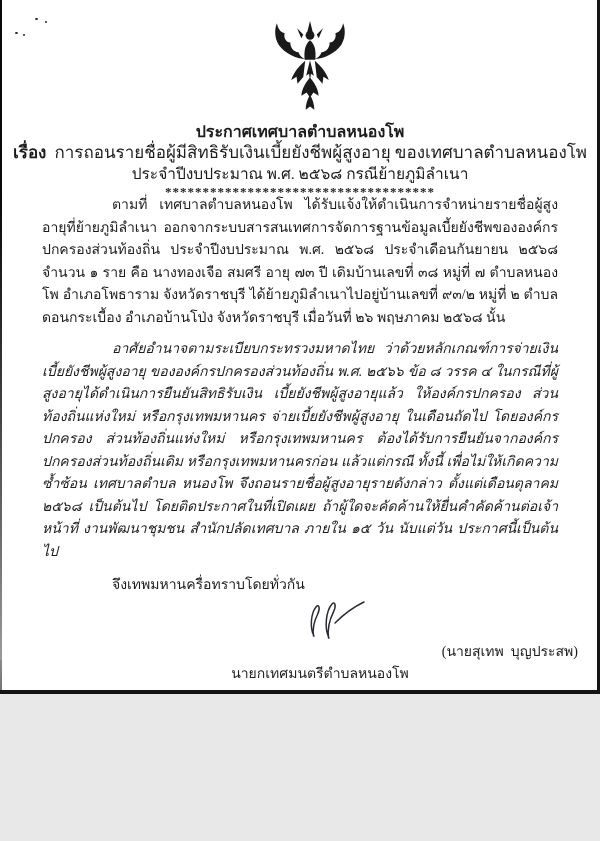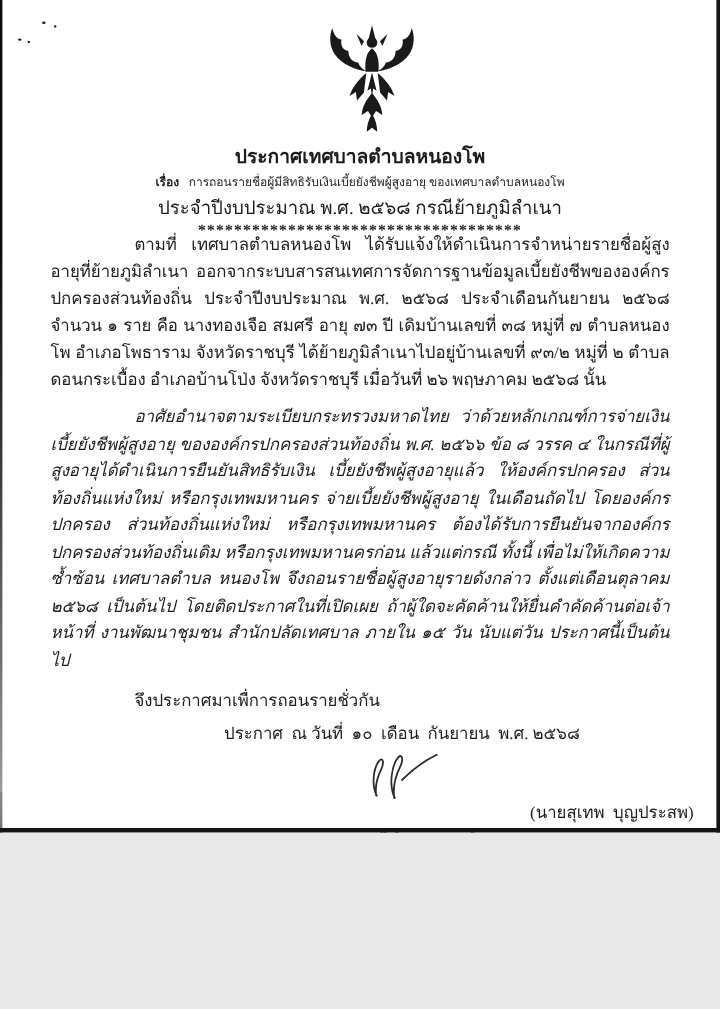--- a/index.html
+++ b/index.html
@@ -19,21 +19,21 @@
   .edge-left2{left:0;top:660px;width:2px;height:181px;
     background:linear-gradient(rgba(40,40,40,.55), #111);}
   .edge-right{right:0;top:0;width:3px;height:841px;}
   .edge-bottom{left:0;bottom:0;width:600px;height:4px;}
   .speck{position:absolute;background:#222;border-radius:50%;}
 
   .emblem{position:absolute;left:262px;top:20px;width:96px;height:96px;}
 
   .head-block{position:absolute;left:0;top:121px;width:600px;text-align:center;}
   .doc-title{font-size:16px;font-weight:bold;line-height:21px;}
-  .doc-subject{font-size:10px;line-height:21px;}
+  .doc-subject{font-size:17px;line-height:21px;}
   .doc-subject .subj-label{font-weight:bold;margin-right:8px;}
   .doc-subject2{font-size:15.5px;line-height:21px;}
   .divider{font-size:13px;font-weight:bold;letter-spacing:1px;line-height:14px;margin-top:1px;}
 
   .content{position:absolute;left:42px;top:194px;width:516px;font-size:14px;line-height:22.5px;}
   .para{margin:0;text-indent:70px;text-align:justify;}
   .para + .para{margin-top:9px;font-style:italic;}
   .closing-line{margin:11px 0 0 0;padding-left:70px;}
   .date-line{margin-top:5px;text-align:center;position:relative;left:35px;white-space:pre;}
 
@@ -80,22 +80,21 @@
     <div class="doc-subject">
       <span class="subj-label">เรื่อง</span><span>การถอนรายชื่อผู้มีสิทธิรับเงินเบี้ยยังชีพผู้สูงอายุ ของเทศบาลตำบลหนองโพ</span>
     </div>
     <div class="doc-subject2">ประจำปีงบประมาณ พ.ศ. ๒๕๖๘ กรณีย้ายภูมิลำเนา</div>
     <div class="divider">************************************</div>
   </div>
 
   <div class="content">
     <p class="para">ตามที่ เทศบาลตำบลหนองโพ ได้รับแจ้งให้ดำเนินการจำหน่ายรายชื่อผู้สูงอายุที่ย้ายภูมิลำเนา ออกจากระบบสารสนเทศการจัดการฐานข้อมูลเบี้ยยังชีพขององค์กรปกครองส่วนท้องถิ่น ประจำปีงบประมาณ พ.ศ. ๒๕๖๘ ประจำเดือนกันยายน ๒๕๖๘ จำนวน ๑ ราย คือ นางทองเจือ สมศรี อายุ ๗๓ ปี เดิมบ้านเลขที่ ๓๘ หมู่ที่ ๗ ตำบลหนองโพ อำเภอโพธาราม จังหวัดราชบุรี ได้ย้ายภูมิลำเนาไปอยู่บ้านเลขที่ ๙๓/๒ หมู่ที่ ๒ ตำบล ดอนกระเบื้อง อำเภอบ้านโป่ง จังหวัดราชบุรี เมื่อวันที่ ๒๖ พฤษภาคม ๒๕๖๘ นั้น</p>
     <p class="para">อาศัยอำนาจตามระเบียบกระทรวงมหาดไทย ว่าด้วยหลักเกณฑ์การจ่ายเงินเบี้ยยังชีพผู้สูงอายุ ขององค์กรปกครองส่วนท้องถิ่น พ.ศ. ๒๕๖๖ ข้อ ๘ วรรค ๔ ในกรณีที่ผู้สูงอายุได้ดำเนินการยืนยันสิทธิรับเงิน เบี้ยยังชีพผู้สูงอายุแล้ว ให้องค์กรปกครอง ส่วนท้องถิ่นแห่งใหม่ หรือกรุงเทพมหานคร จ่ายเบี้ยยังชีพผู้สูงอายุ ในเดือนถัดไป โดยองค์กรปกครอง ส่วนท้องถิ่นแห่งใหม่ หรือกรุงเทพมหานคร ต้องได้รับการยืนยันจากองค์กร ปกครองส่วนท้องถิ่นเดิม หรือกรุงเทพมหานครก่อน แล้วแต่กรณี ทั้งนี้ เพื่อไม่ให้เกิดความซ้ำซ้อน เทศบาลตำบล หนองโพ จึงถอนรายชื่อผู้สูงอายุรายดังกล่าว ตั้งแต่เดือนตุลาคม ๒๕๖๘ เป็นต้นไป โดยติดประกาศในที่เปิดเผย ถ้าผู้ใดจะคัดค้านให้ยื่นคำคัดค้านต่อเจ้าหน้าที่ งานพัฒนาชุมชน สำนักปลัดเทศบาล ภายใน ๑๕ วัน นับแต่วัน ประกาศนี้เป็นต้นไป</p>
-    <p class="closing-line">จึงประกาศมาเพื่การถอนรายชั่วกัน</p>
-    <div class="date-line">ประกาศ  ณ วันที่  ๑๐  เดือน  กันยายน  พ.ศ. ๒๕๖๘</div>
+    <p class="closing-line">จึงเทพมหานครื่อทราบโดยทั่วกัน</p>
 
     <div class="sig-block">
       <svg class="signature-svg" width="72" height="42" viewBox="0 0 72 42" aria-hidden="true">
         <g stroke="#2b2b33" stroke-width="1.5" fill="none" stroke-linecap="round">
           <path d="M18 37 C13.5 29 15 14 20 8 C23 4.5 24.5 9.5 21.5 15.5 C18.5 21.5 16.5 30 17.5 37"></path>
           <path d="M33 39 C28 29 30 12 36 5 C39 1.8 40.5 6.8 37.5 12.8 C33.5 20.8 31.5 31 32.5 39"></path>
           <path d="M39 24 C47 16 57.5 8 68 3"></path>
         </g>
       </svg>
       <div class="sig-name">(นายสุเทพ  บุญประสพ)</div>

